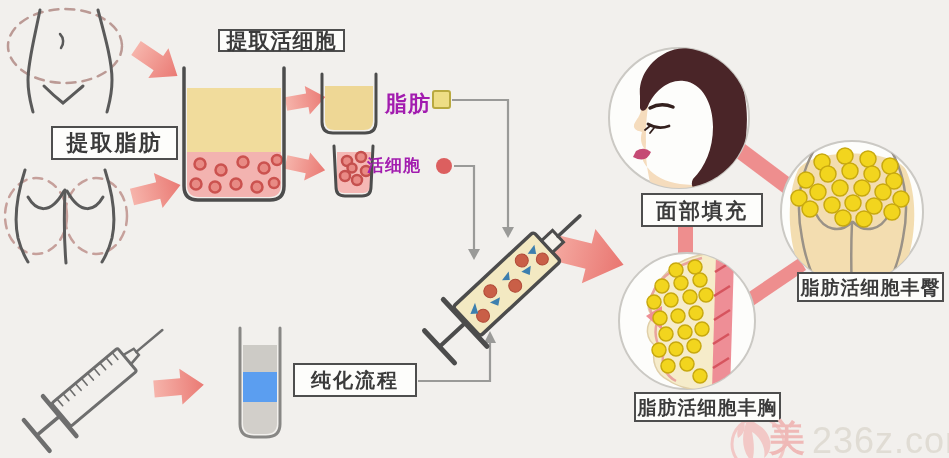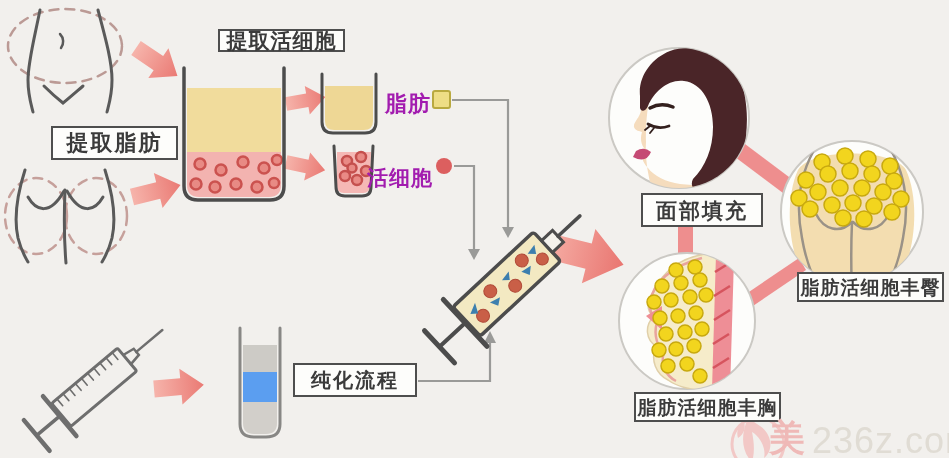--- a/index.html
+++ b/index.html
@@ -308,21 +308,21 @@
       <path d="M744,422 C738,426 736,432 738,438 C744,434 746,428 744,422 Z" fill="#f2c8c6"></path>
     </g>
   </svg>
 
   <div class="label-box" style="left:4px;top:126px;width:127px;height:34px;font-size:22px;margin-left:47px;">提取脂肪</div>
 
   <div class="label-box" style="left:218px;top:29px;width:127px;height:23px;font-size:21px;letter-spacing:1px;">提取活细胞</div>
 
   <div class="plain-label" style="left:385px;top:93px;font-size:22px;">脂肪</div>
 
-  <div class="plain-label" style="left:367px;top:167px;font-size:21px;">活细胞</div>
+  <div class="plain-label" style="left:367px;top:157px;font-size:17px;">活细胞</div>
 
 
   <div class="label-box" style="left:641px;top:193px;width:122px;height:34px;font-size:21px;">面部填充</div>
 
   <div class="label-box" style="left:293px;top:363px;width:124px;height:34px;font-size:20px;">纯化流程</div>
 
   <div class="label-box" style="left:634px;top:392px;width:147px;height:30px;font-size:19px;letter-spacing:1px;">脂肪活细胞丰胸</div>
 
   <div class="label-box" style="left:797px;top:272px;width:147px;height:30px;font-size:19px;letter-spacing:1px;">脂肪活细胞丰臀</div>
 

